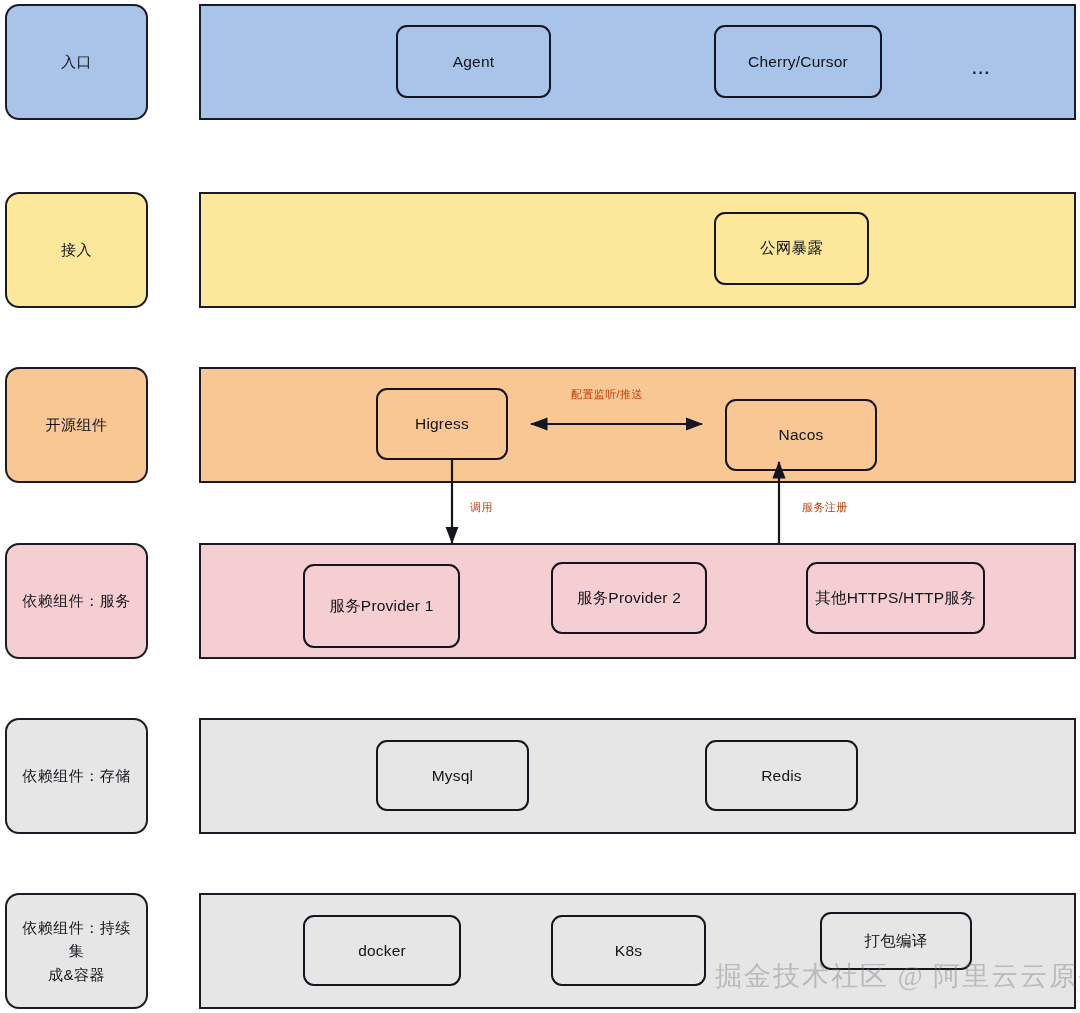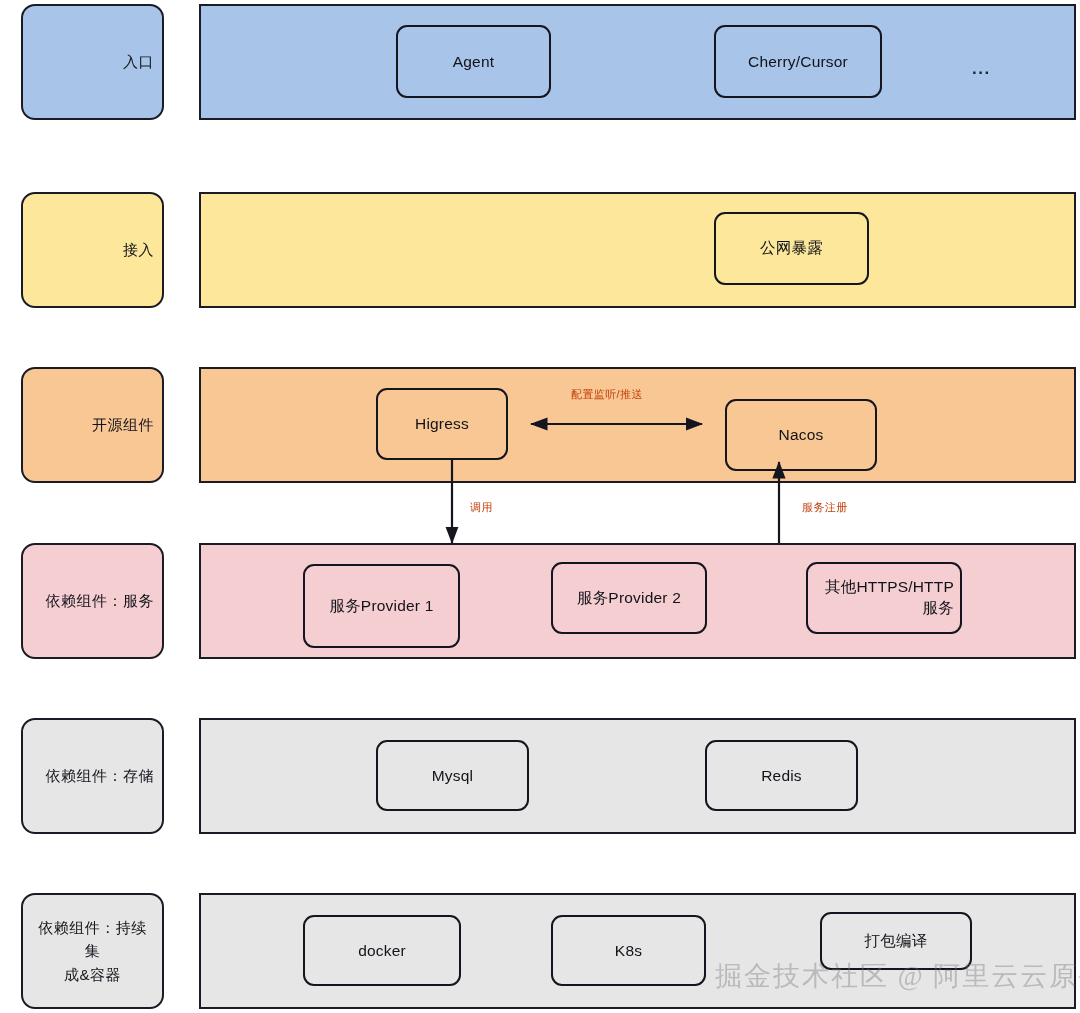--- a/index.html
+++ b/index.html
@@ -20,43 +20,42 @@
     width: 1080px;
     height: 1013px;
   }
   .layer-label {
     position: absolute;
     border: 2px solid #1b1b25;
     border-radius: 14px;
     box-sizing: border-box;
     display: flex;
     align-items: center;
-    justify-content: flex-end;
+    justify-content: center;
     text-align: center;
     font-size: 15px;
     color: #14141c;
     line-height: 1.55;
     padding: 8px 8px;
     letter-spacing: 0.5px;
-    margin-left: 16px;
   }
   .layer-panel {
     position: absolute;
     border: 2px solid #1b1b25;
     box-sizing: border-box;
   }
   .node {
     position: absolute;
     border: 2px solid #15151f;
     border-radius: 11px;
     box-sizing: border-box;
     display: flex;
     align-items: center;
     justify-content: center;
-    text-align: right;
+    text-align: left;
     font-size: 15.5px;
     color: #121219;
     padding: 2px 6px;
     letter-spacing: 0.2px;
   }
   .ellipsis {
     position: absolute;
     font-size: 17px;
     color: #1d2733;
     letter-spacing: 1.5px;
@@ -130,21 +129,21 @@
   <div class="layer-label" style="left:5px; top:543px; width:143px; height:116px; background:#f5ced2;">
     <span>依赖组件：服务</span>
   </div>
   <div class="layer-panel" style="left:199px; top:543px; width:877px; height:116px; background:#f5ced2;"></div>
   <div class="node" style="left:303px; top:564px; width:157px; height:84px; background:#f5ced2;">
     <span>服务Provider 1</span>
   </div>
   <div class="node" style="left:551px; top:562px; width:156px; height:72px; background:#f5ced2;">
     <span>服务Provider 2</span>
   </div>
-  <div class="node" style="left:806px; top:562px; width:156px; height:72px; background:#f5ced2;">
+  <div class="node" style="left:806px; top:562px; width:179px; height:72px; background:#f5ced2;">
     <span>其他HTTPS/HTTP服务</span>
   </div>
   <div class="edge-label" style="left:470px; top:500px;">
     <span>调用</span>
   </div>
   <div class="edge-label" style="left:802px; top:500px;">
     <span>服务注册</span>
   </div>
 
   <div class="layer-label" style="left:5px; top:718px; width:143px; height:116px; background:#e6e6e6;">

